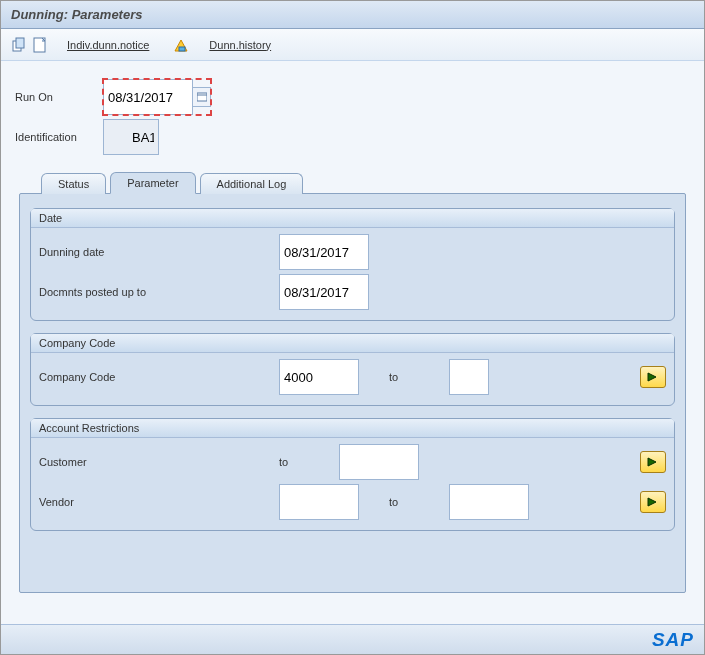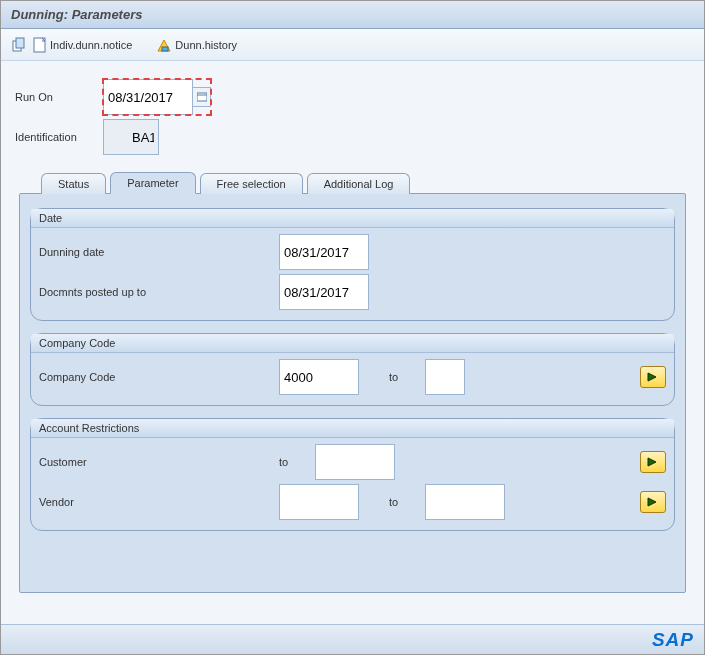--- a/index.html
+++ b/index.html
@@ -22,21 +22,21 @@
   }
   .toolbar {
     background: linear-gradient(#f7fafd,#e6eef7);
     border-bottom: 1px solid #c4d6ec;
     padding: 6px 10px;
     display: flex;
     align-items: center;
     gap: 6px;
     height: 32px;
   }
-  .toolbar .tb-item { display: inline-flex; align-items:center; gap:3px; cursor:pointer;}
+  .toolbar .tb-item { display: inline-flex; align-items:center; gap:20px; cursor:pointer;text-decoration:underline;}
   .content { padding: 18px 14px 0 14px; background:#f2f6fb; height: calc(100% - 30px - 32px); position:relative;}
   .field-row { display:flex; align-items:center; margin-bottom:4px;}
   .field-row .lbl { width: 88px; }
   .inp {
     border: 1px solid #9db5d3;
     background: #fff;
     padding: 2px 4px;
     font-family: inherit;
     font-size: 13px;
     height: 36px;
@@ -72,36 +72,36 @@
   .panel {
     border: 1px solid #8aa3c2;
     background: #d3e0ef;
     margin: 0 4px;
     padding: 14px 10px;
     min-height: 400px;
     border-radius: 2px;
   }
   .group {
     border: 1px solid #8aa3c2;
-    border-radius: 12px;
+    border-radius: 6px;
     margin-bottom: 12px;
     background: #d3e0ef;
   }
   .group-header {
     background: linear-gradient(#e8f0f9,#c9dbee);
     border-bottom: 1px solid #a7bcd8;
     padding: 3px 8px;
     border-top-left-radius: 3px;
     border-top-right-radius: 3px;
   }
   .group-body { padding: 6px 8px; }
   .grid-row { display:flex; align-items:center; margin-bottom:4px;}
   .grid-row .col-lbl { width: 240px; }
   .grid-row .col-from { width: 110px;}
-  .grid-row .col-to-lbl { width: 36px; text-align:left;}
+  .grid-row .col-to-lbl { width: 60px; text-align:left;}
   .grid-row .col-to { width: 110px;}
   .grid-row .col-btn { margin-left:auto; }
   .sel-btn {
     width: 26px; height:22px;
     border:1px solid #a6801a;
     background: linear-gradient(#fff2bc,#ffd94a);
     border-radius:3px;
     cursor:pointer;
     display:inline-flex; align-items:center; justify-content:center;
   }
@@ -159,21 +159,20 @@
       </span>
     </div>
     <div class="field-row">
       <span class="lbl">Identification</span>
       <input class="inp" style="width: 56px; background: rgb(233, 238, 245); padding-left: 28px;" value="BA1">
     </div>
 
     <div class="tabs">
       <div class="tab">Status</div>
       <div class="tab active">Parameter</div>
-      <div class="tab">Free selection</div>
       <div class="tab">Additional Log</div>
     </div>
 
     <div class="panel">
 
       <div class="group">
         <div class="group-header">Date</div>
         <div class="group-body">
           <div class="grid-row">
             <span class="col-lbl">Dunning date</span>

